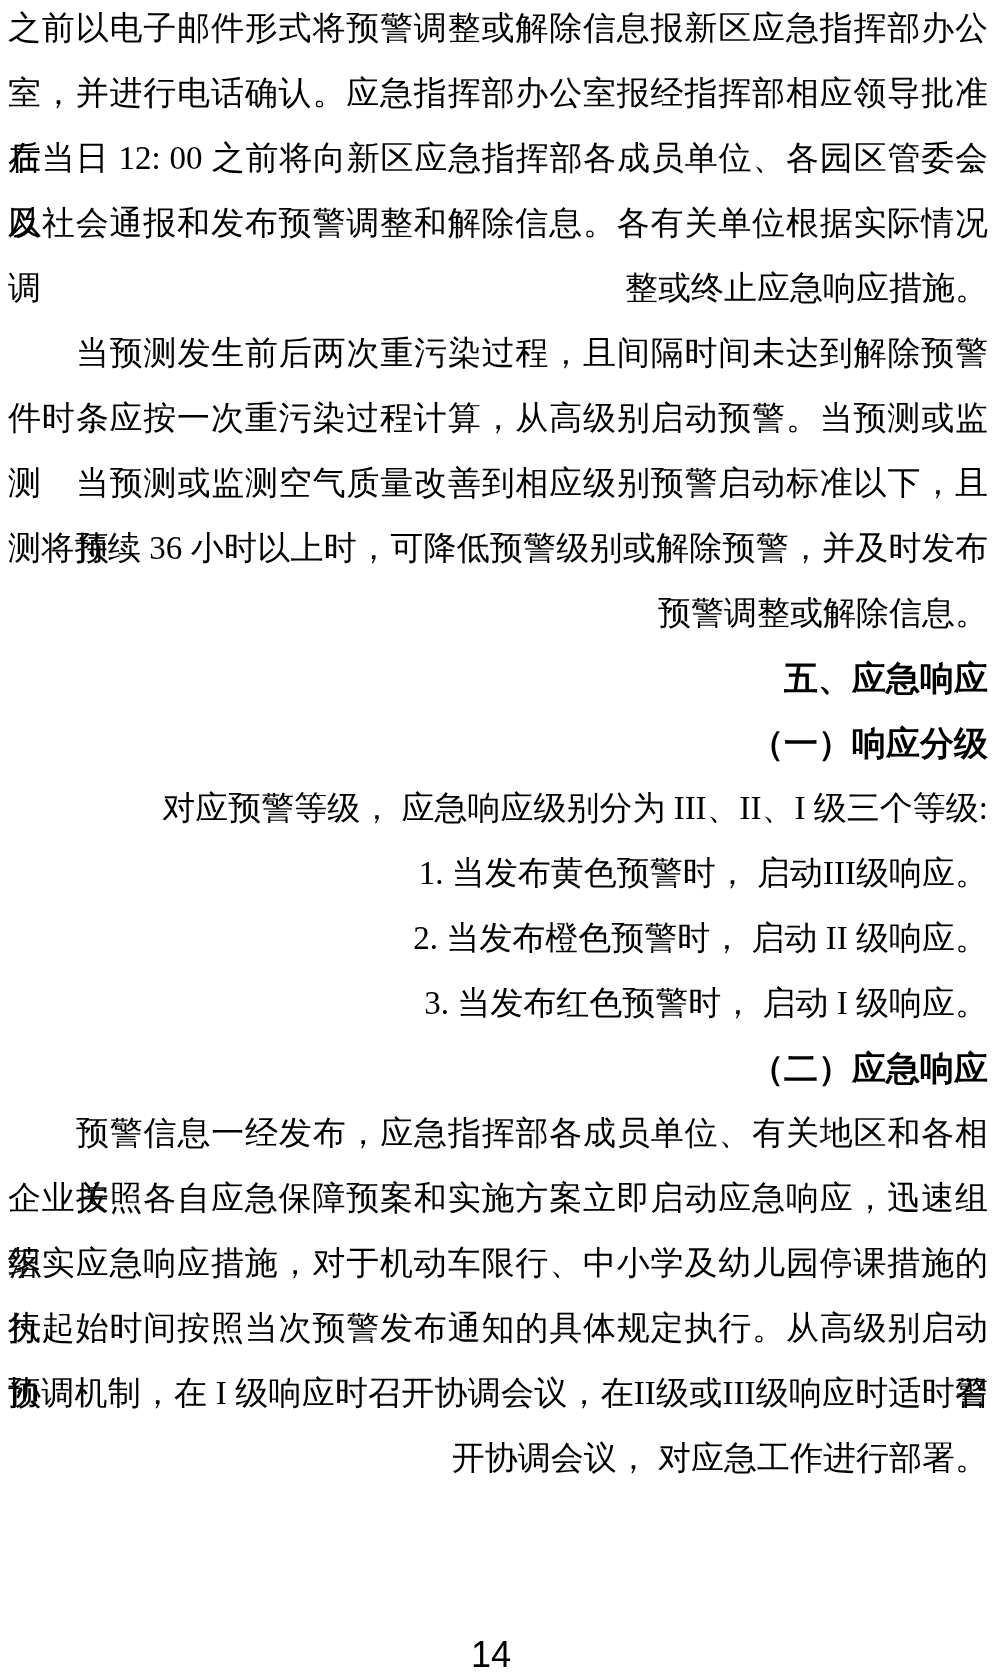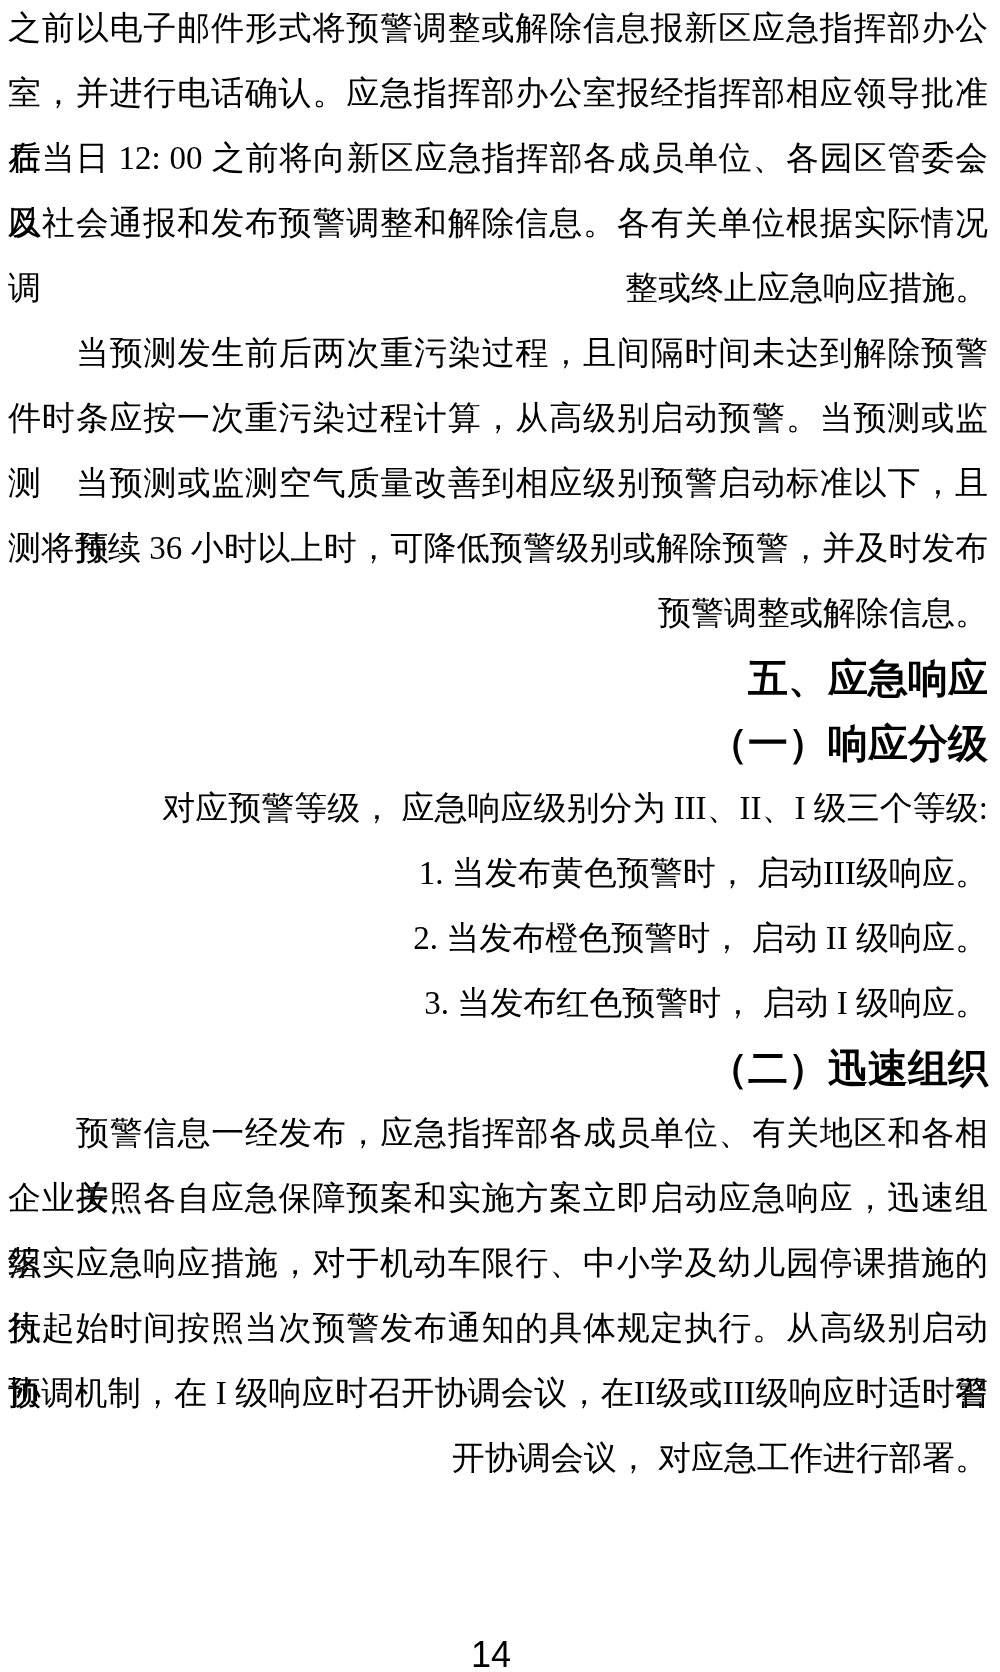--- a/index.html
+++ b/index.html
@@ -36,21 +36,21 @@
     text-align: justify;
     text-align-last: justify;
     text-justify: inter-character;
   }
   
   .line.indent { padding-left: 68px; }
   
   .heading1 .line, .heading2 .line {
     font-family: "Liberation Sans", "DejaVu Sans", sans-serif;
     font-weight: 700;
-    font-size: 40px;
+    font-size: 34px;
     padding-left: 64px;
   }
   
   .list-item .line { padding-left: 57px; }
   .page-number {
     position: absolute;
     left: 0;
     right: 18px;
     bottom: 4px;
     text-align: center;
@@ -93,21 +93,21 @@
       <div class="block list-item">
         <div class="line">1. 当发布黄色预警时， 启动III级响应。</div>
       </div>
       <div class="block list-item">
         <div class="line">2. 当发布橙色预警时， 启动 II 级响应。</div>
       </div>
       <div class="block list-item">
         <div class="line">3. 当发布红色预警时， 启动 I 级响应。</div>
       </div>
       <div class="block heading2">
-        <div class="line">（二）迅速组织</div>
+        <div class="line">（二）应急响应</div>
       </div>
       <div class="block paragraph">
         <div class="line indent fill">预警信息一经发布，应急指挥部各成员单位、有关地区和各相关</div>
         <div class="line fill">企业按照各自应急保障预案和实施方案立即启动应急响应，迅速组织</div>
         <div class="line fill">落实应急响应措施，对于机动车限行、中小学及幼儿园停课措施的执</div>
         <div class="line fill">行起始时间按照当次预警发布通知的具体规定执行。从高级别启动预警</div>
         <div class="line fill">协调机制，在 I 级响应时召开协调会议，在II级或III级响应时适时召</div>
         <div class="line">开协调会议， 对应急工作进行部署。</div>
       </div>
     </div>

